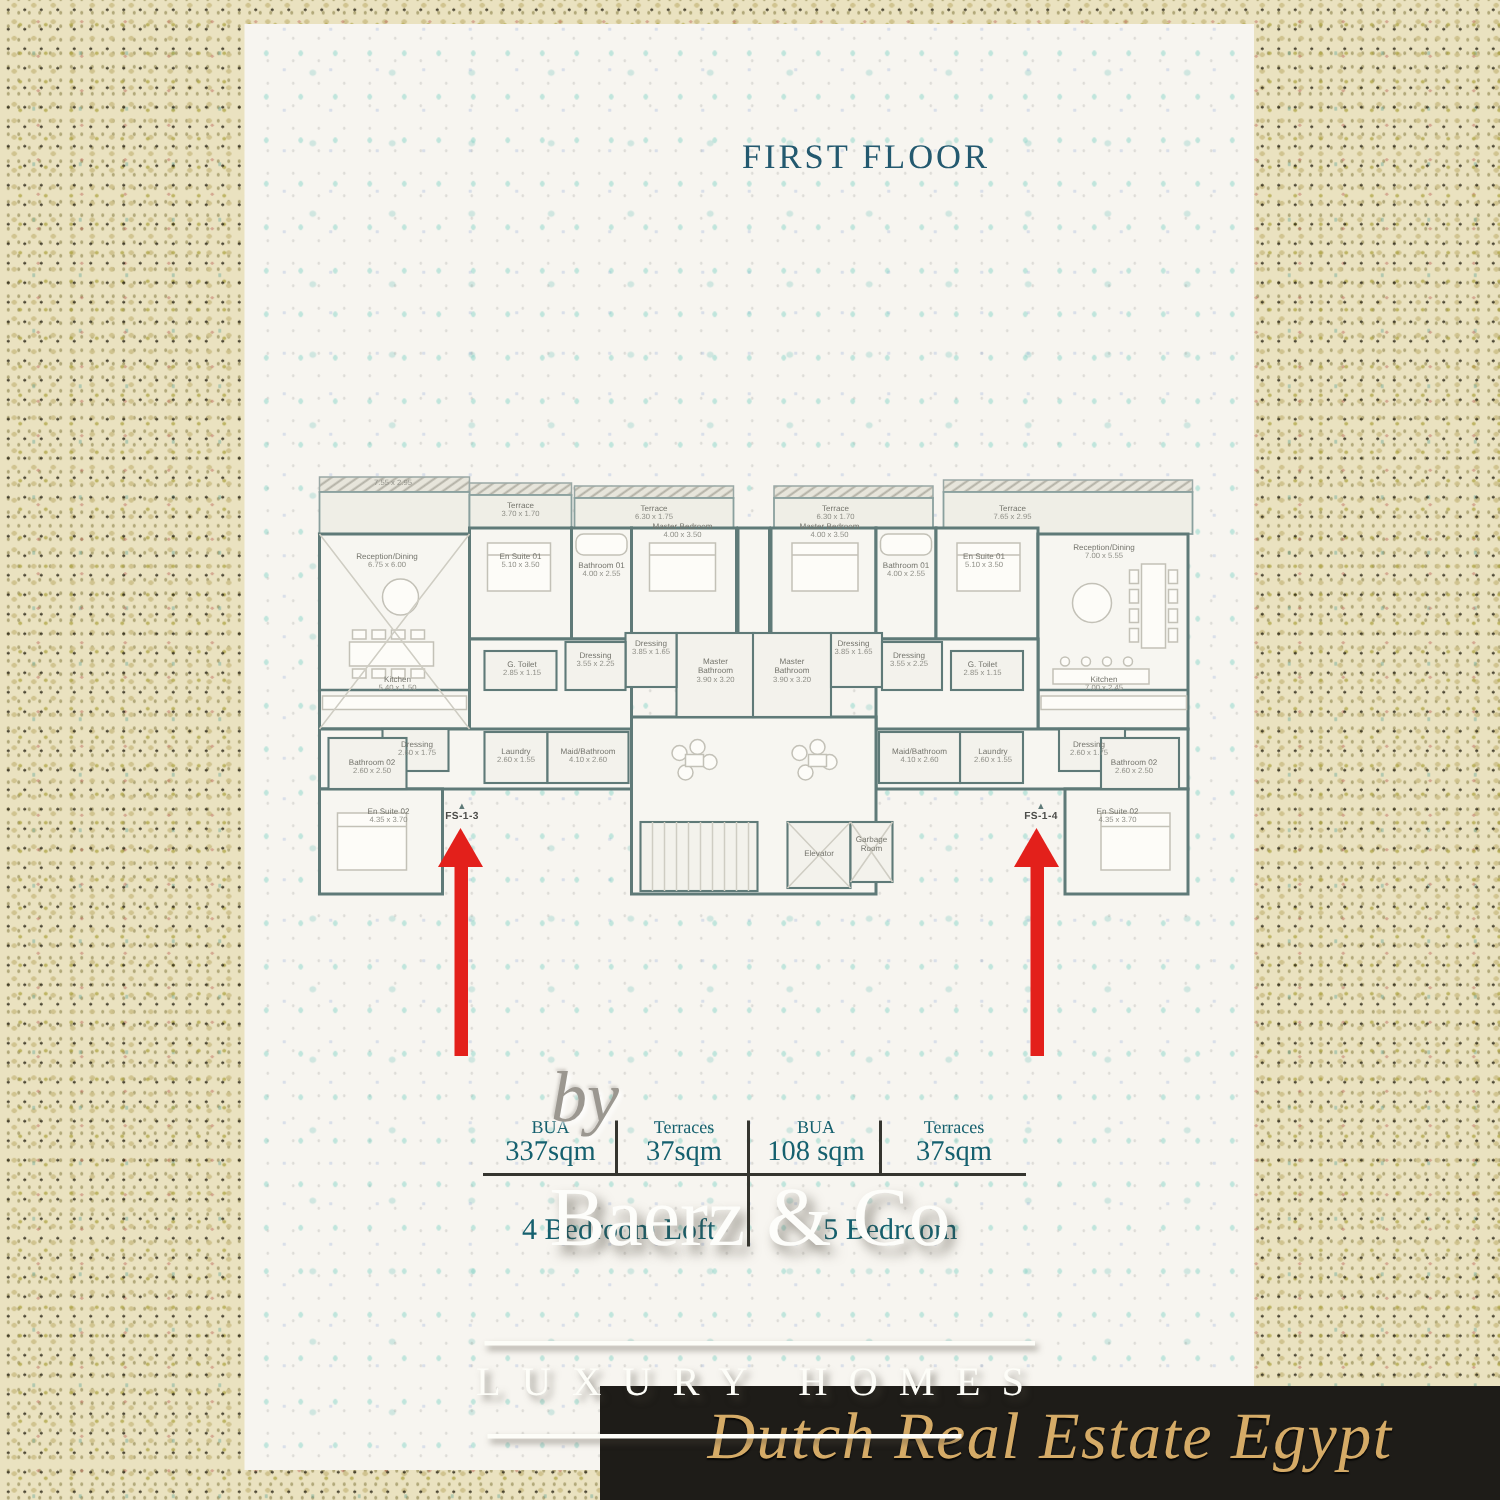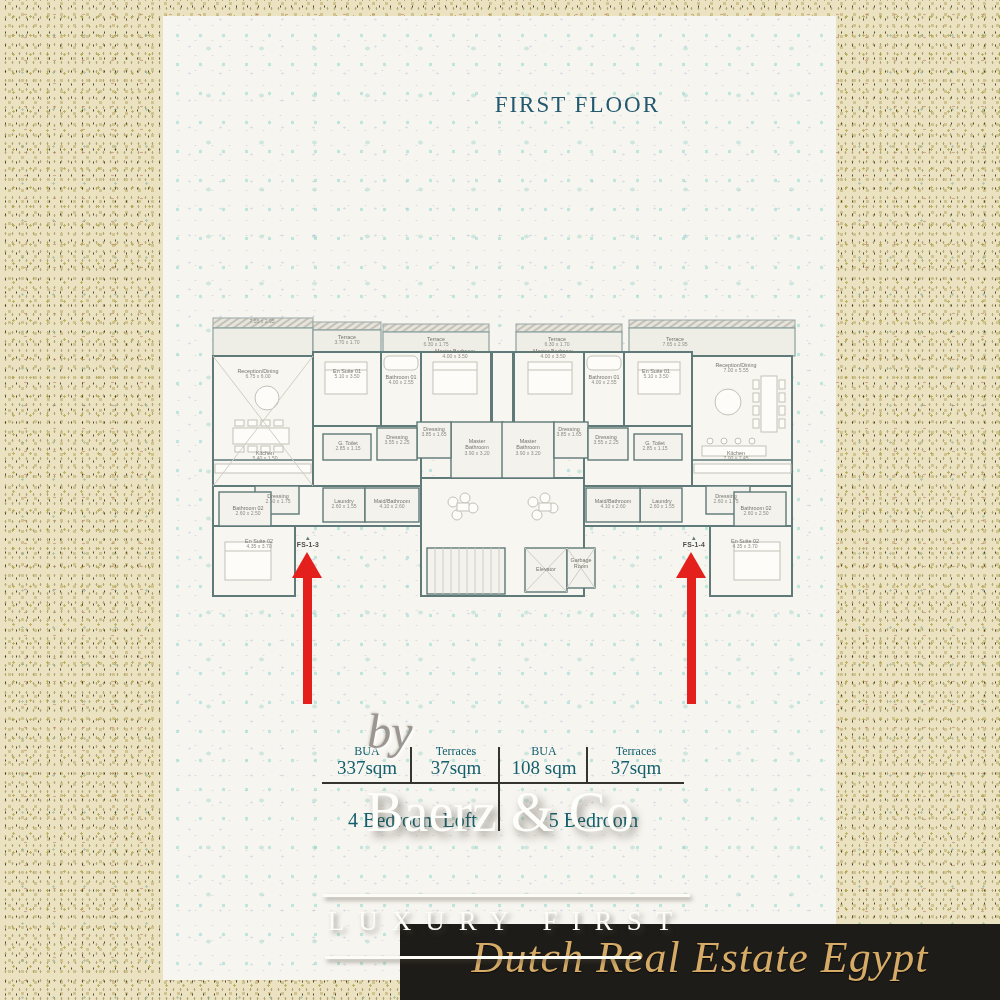--- a/index.html
+++ b/index.html
@@ -315,15 +315,15 @@
 </div>
 
 <div class="banner">
   <div class="banner-text">Dutch Real Estate Egypt</div>
 </div>
 
 <div class="logo">
   <div class="logo-by">by</div>
   <div class="logo-name">Baerz &amp; Co</div>
   <div class="logo-line1"></div>
-  <div class="logo-tag">LUXURY FIRST</div>
+  <div class="logo-tag">LUXURY HOMES</div>
   <div class="logo-line2"></div>
 </div>
 
 </body></html>

